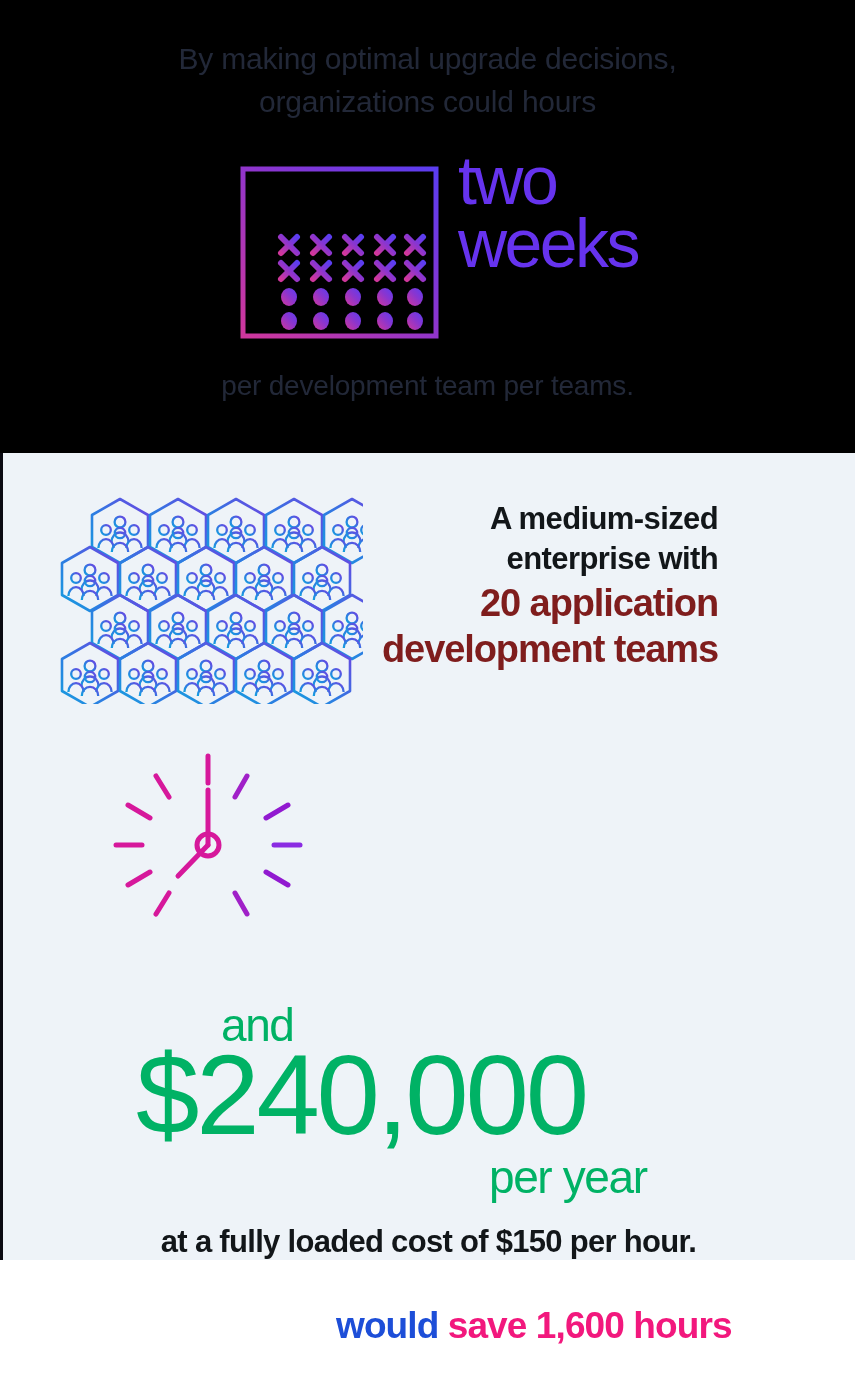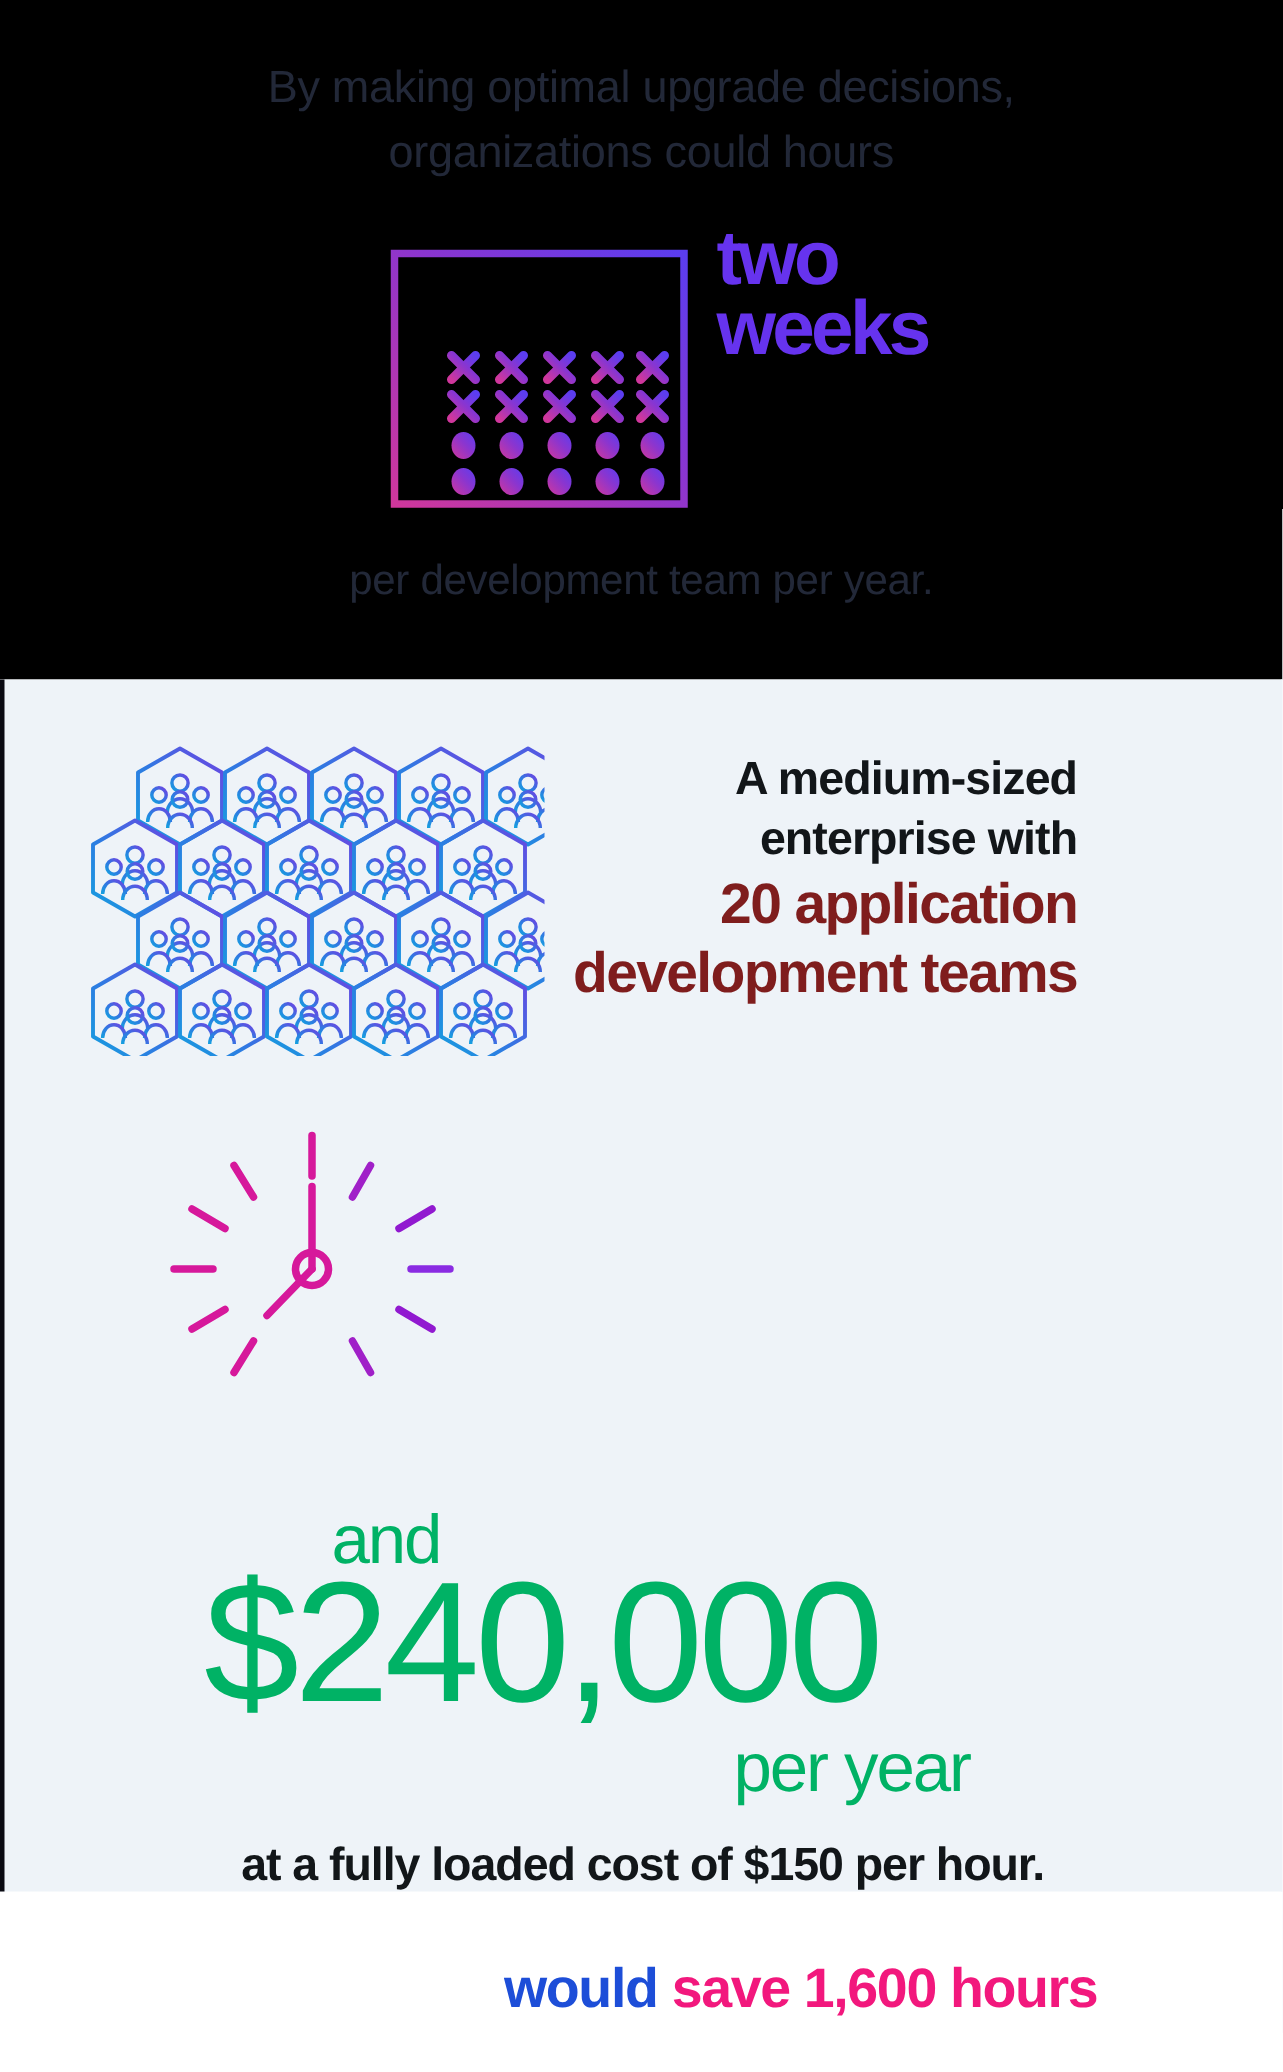--- a/index.html
+++ b/index.html
@@ -47,23 +47,23 @@
     justify-content:center;
     width:100%;
     padding-left:20px;
   }
 
   .calendar-icon { flex:0 0 auto; margin-top:6px; }
 
   .two-weeks {
     margin-left:16px;
     color:#6633ee;
-    font-size:51px;
+    font-size:68px;
     line-height:0.92;
-    font-weight:700;
+    font-weight:400;
     letter-spacing:-2.5px;
     margin-top:8px;
   }
   .two-weeks .line2 { display:block; }
 
   .footer-dark {
     color:#222838;
     font-size:28px;
     letter-spacing:-0.2px;
     text-align:center;
@@ -252,21 +252,21 @@
           </g>
         </svg>
       </span>
 
       <div class="two-weeks">
         <span class="line1">two</span>
         <span class="line2">weeks</span>
       </div>
     </div>
 
-    <div class="footer-dark">per development team per year.</div>
+    <div class="footer-dark">per development team per teams.</div>
   </section>
 
   <section class="panel-light">
 
     <div class="teams-block">
 
       <span class="hex-grid">
         <svg width="305" height="215" viewBox="0 0 305 215" xmlns="http://www.w3.org/2000/svg">
           <defs>
             <linearGradient id="hexGrad" x1="0" y1="1" x2="1" y2="0">

